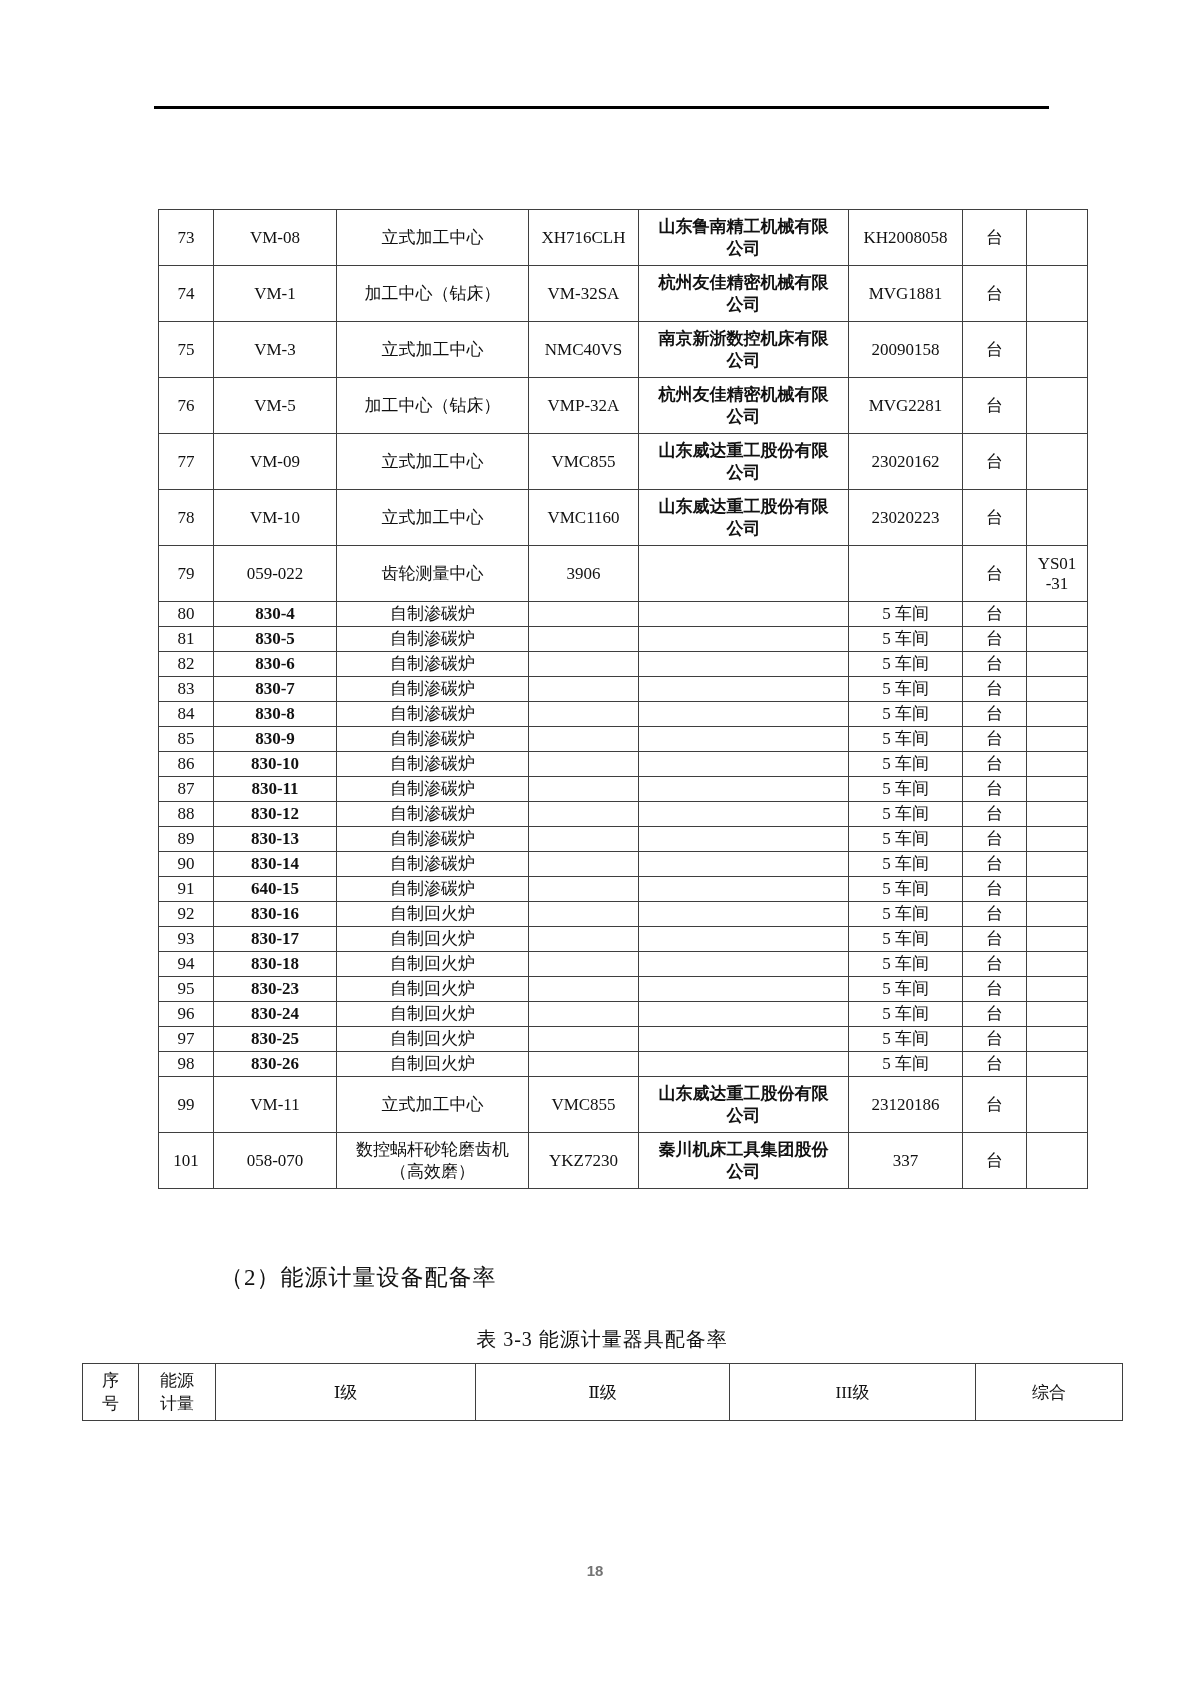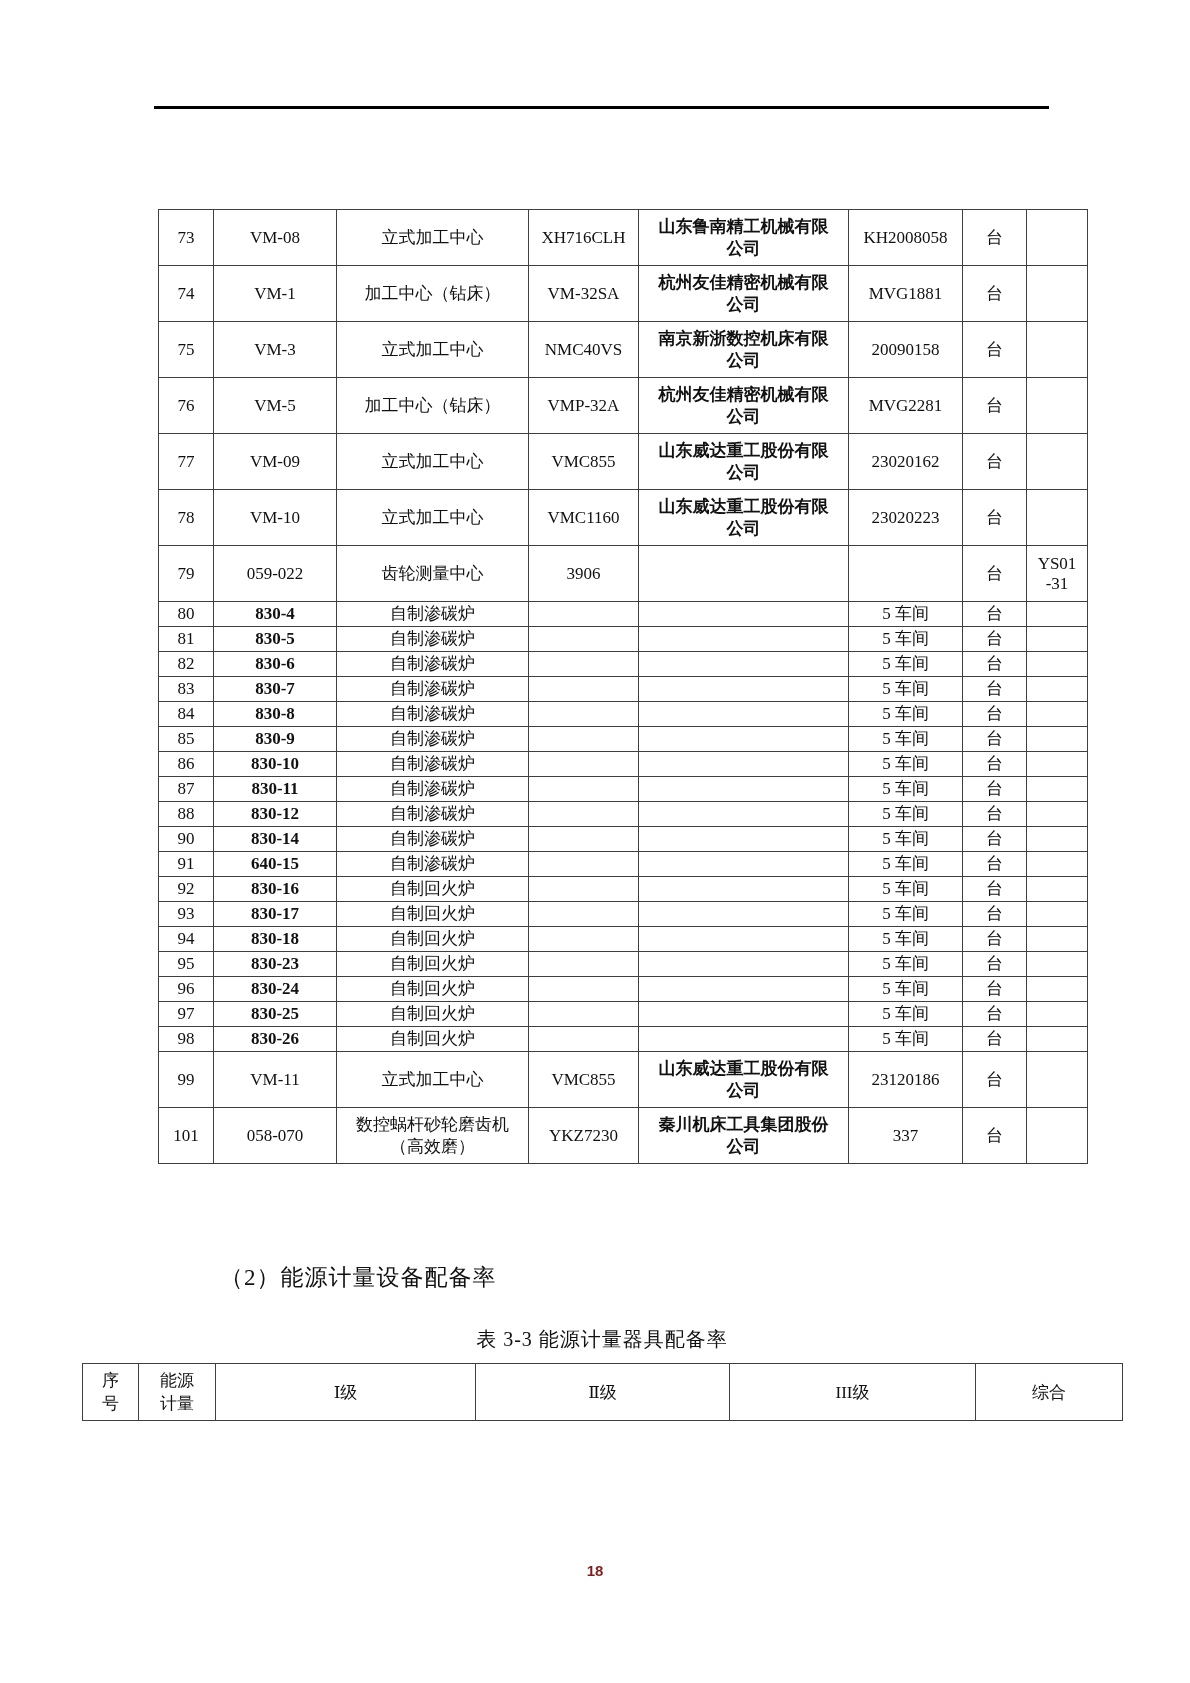--- a/index.html
+++ b/index.html
@@ -38,21 +38,21 @@
     position:absolute; left:82px; top:1363px; width:1040px; height:58px;
     border-collapse:collapse; table-layout:fixed; font-size:17px;
   }
   table.mt td {
     border:1px solid #3f3f3f; text-align:center; vertical-align:middle;
     white-space:pre-line; line-height:23px; padding:2px 0;
   }
   .pageno {
     position:absolute; left:0; top:1562px; width:1190px; text-align:center;
     font-family:"Liberation Sans","DejaVu Sans",sans-serif;
-    font-size:15px; font-weight:700; color:#7f1d1d;
+    font-size:15px; font-weight:700; color:#737373;
   }
 </style>
 </head>
 <body>
 
 <div class="page">
 
   <div class="toprule"></div>
 
   <table class="eq">
@@ -214,20 +214,30 @@
           <td class="c-name">自制渗碳炉</td>
           <td class="c-model"></td>
           <td class="c-maker"></td>
           <td class="c-serial">5 车间</td>
           <td class="c-unit">台</td>
           <td class="c-remark"></td>
         </tr>
         <tr class="s">
           <td class="c-no">88</td>
           <td class="c-code b">830-12</td>
+          <td class="c-name">自制渗碳炉</td>
+          <td class="c-model"></td>
+          <td class="c-maker"></td>
+          <td class="c-serial">5 车间</td>
+          <td class="c-unit">台</td>
+          <td class="c-remark"></td>
+        </tr>
+        <tr class="s">
+          <td class="c-no">89</td>
+          <td class="c-code b">830-13</td>
           <td class="c-name">自制渗碳炉</td>
           <td class="c-model"></td>
           <td class="c-maker"></td>
           <td class="c-serial">5 车间</td>
           <td class="c-unit">台</td>
           <td class="c-remark"></td>
         </tr>
         <tr class="s">
           <td class="c-no">90</td>
           <td class="c-code b">830-14</td>

